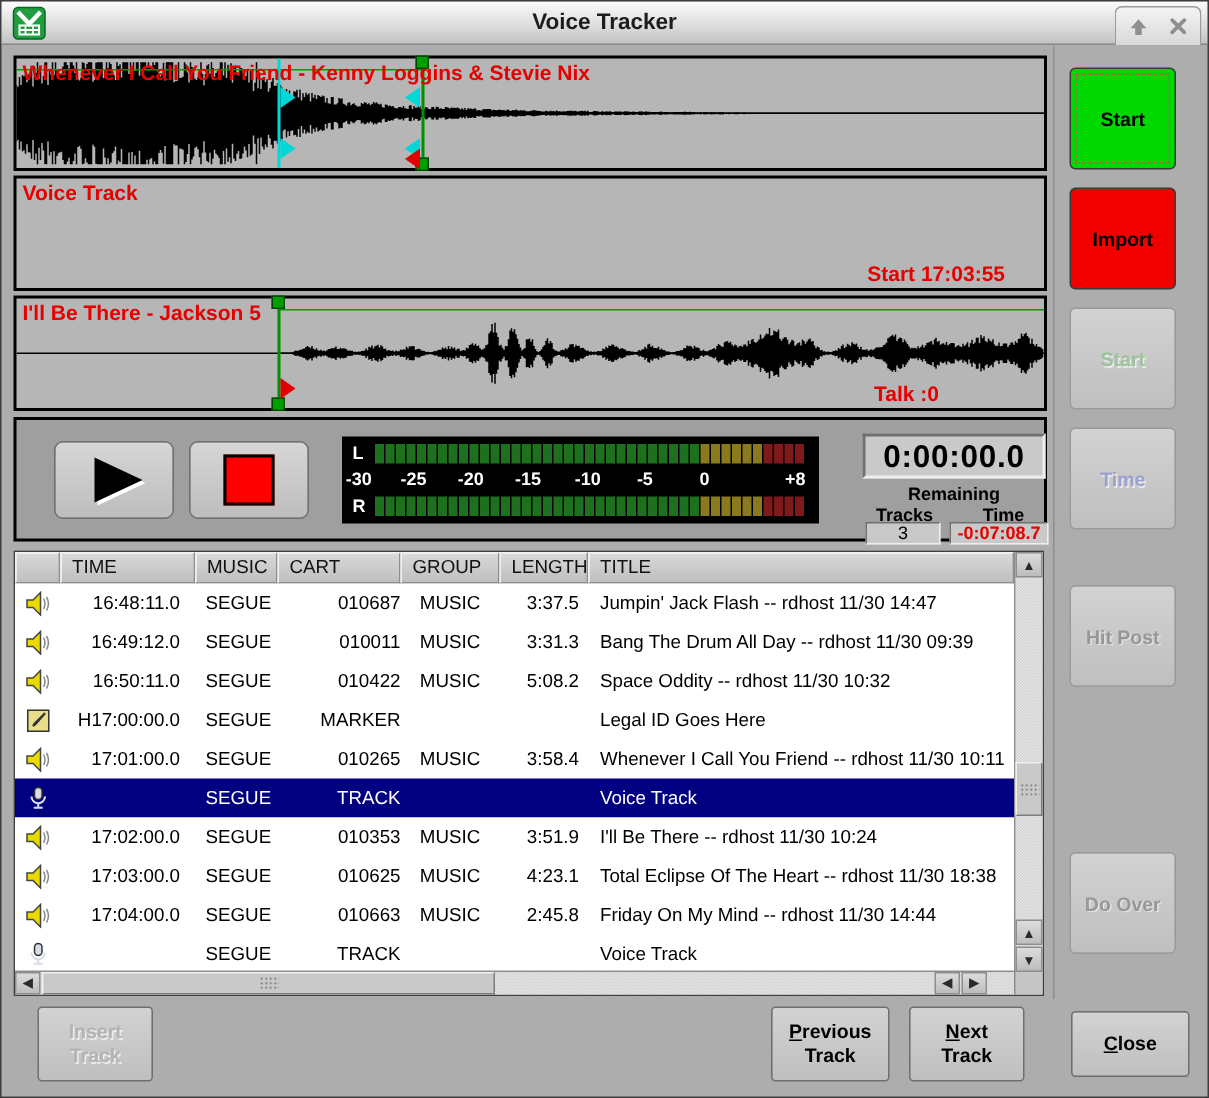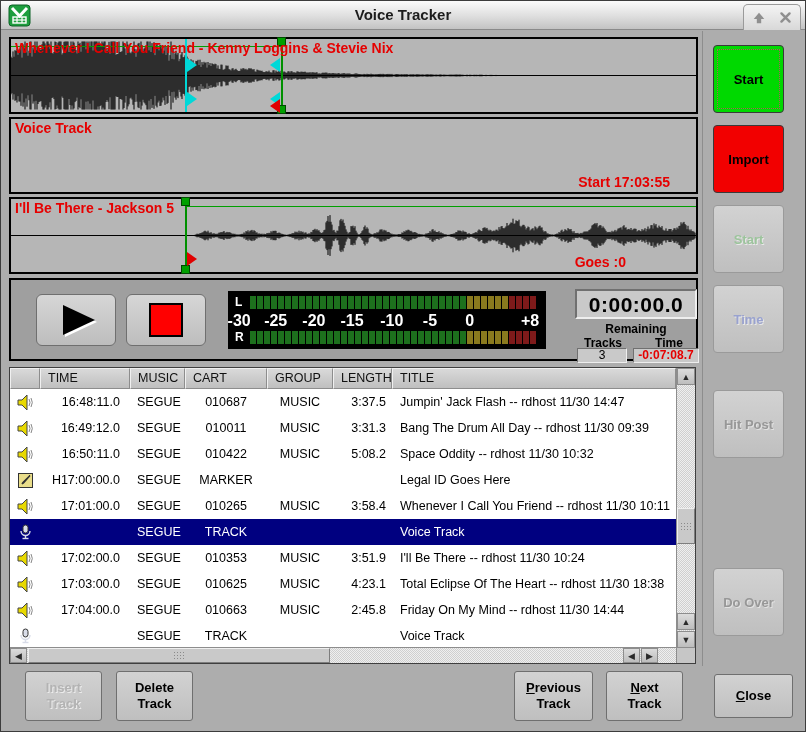--- a/index.html
+++ b/index.html
@@ -41,21 +41,21 @@
     border-left:32px solid #000;border-top:15px solid transparent;border-bottom:15px solid transparent;
     filter:drop-shadow(2px 2px 0 #fff);}
   #stop-glyph{position:absolute;left:22px;top:8px;width:34px;height:34px;background:#ff0000;border:2px solid #000;}
   #meter{position:absolute;left:217px;top:11px;width:318px;height:58px;background:#000;}
   .mrow{position:absolute;left:22px;height:13px;display:flex;gap:1px;}
   #mrowL{top:5px;} #mrowR{top:40px;}
   .seg{width:6px;height:13px;}
   .chan{position:absolute;left:7px;color:#fff;font-weight:bold;font-size:12px;}
   #chanL{top:4px;} #chanR{top:39px;}
   .mscale{position:absolute;top:21px;left:0;right:0;height:16px;}
-  .mscale span{position:absolute;transform:translateX(-50%);color:#fff;font-weight:bold;font-size:16px;}
+  .mscale span{position:absolute;transform:translateX(-50%);color:#fff;font-weight:bold;font-size:12px;}
   #time-display{position:absolute;left:564px;top:9px;width:122px;height:30px;background:#c9c9c9;
     border-top:2px solid #707070;border-left:2px solid #707070;border-bottom:2px solid #eee;border-right:2px solid #eee;
     text-align:center;font-size:21px;font-weight:bold;color:#000;line-height:27px;letter-spacing:.5px;}
   #remaining-label{position:absolute;left:564px;top:42px;width:122px;text-align:center;font-size:12px;font-weight:bold;color:#000;}
   #tracks-label{position:absolute;left:564px;top:56px;width:56px;text-align:center;font-size:12px;font-weight:bold;}
   #timerem-label{position:absolute;left:630px;top:56px;width:56px;text-align:center;font-size:12px;font-weight:bold;}
   .sunkbox{position:absolute;top:68px;height:15px;background:#c9c9c9;
     border-top:1px solid #707070;border-left:1px solid #707070;border-bottom:1px solid #eee;border-right:1px solid #eee;
     text-align:center;font-size:12px;line-height:13px;}
   #tracks-value{left:566px;width:50px;color:#000;}
@@ -80,21 +80,21 @@
     border-right:1px solid #8d8d8d;border-bottom:1px solid #8d8d8d;
     font-size:12.5px;color:#111;line-height:19px;padding-left:7px;white-space:nowrap;overflow:hidden;}
   #log-rows{position:absolute;left:0;top:21px;right:19px;height:260px;overflow:hidden;}
   .trow{display:flex;height:26px;background:#fff;color:#000;}
   .trow.sel{background:#000080;color:#fff;}
   .tcell{height:26px;line-height:26px;font-size:12.5px;white-space:nowrap;overflow:hidden;}
   .c0{width:30px;}.c1{width:90px;}.c2{width:55px;}.c3{width:82px;}.c4{width:66px;}.c5{width:59px;}.c6{flex:1;}
   .tcell.c0{display:flex;align-items:center;justify-content:center;}
   .tcell.c1{text-align:right;padding-right:10px;}
   .tcell.c2{padding-left:7px;}
-  .tcell.c3{text-align:center;}
+  .tcell.c3{text-align:right;}
   .tcell.c4{text-align:center;}
   .tcell.c5{text-align:right;padding-right:6px;}
   .tcell.c6{padding-left:8px;}
   .dither{background-image:linear-gradient(45deg,#efefef 25%,transparent 25%,transparent 75%,#efefef 75%),
     linear-gradient(45deg,#efefef 25%,#cfcfcf 25%,#cfcfcf 75%,#efefef 75%);
     background-size:2px 2px;background-position:0 0,1px 1px;}
   #vscroll{position:absolute;right:0;top:0;width:19px;height:281px;border-left:1px solid #8d8d8d;}
   #hscroll{position:absolute;left:0;bottom:0;right:19px;height:16px;border-top:1px solid #8d8d8d;}
   .sb-btn{position:absolute;background:linear-gradient(#dcdcdc,#bdbdbd);border:1px solid #8d8d8d;
     display:flex;align-items:center;justify-content:center;font-size:9px;color:#2a2a2a;}
@@ -169,21 +169,21 @@
     <svg id="wf3" class="wf" width="685" height="73">
       <path id="wf3path" stroke="#000" stroke-width="1" fill="none" d="M176,36.0V37.0M177,36.0V37.0M178,36.0V37.0M179,36.0V37.0M180,36.0V37.0M181,36.0V37.0M182,36.0V37.0M183,36.0V37.0M184,35.8V37.2M185,35.4V37.6M186,34.7V38.3M187,34.9V38.1M188,34.8V38.2M189,34.2V38.8M190,34.1V38.9M191,33.5V39.5M192,33.3V39.7M193,32.3V40.7M194,31.7V41.3M195,32.4V40.6M196,33.2V39.8M197,31.7V41.3M198,33.5V39.5M199,34.2V38.8M200,33.1V39.9M201,34.5V38.5M202,34.8V38.2M203,34.1V38.9M204,35.0V38.0M205,34.7V38.3M206,35.1V37.9M207,34.5V38.5M208,33.6V39.4M209,33.7V39.3M210,33.0V40.0M211,33.4V39.6M212,32.8V40.2M213,32.0V41.0M214,33.7V39.3M215,33.6V39.4M216,32.9V40.1M217,33.5V39.5M218,33.1V39.9M219,33.4V39.6M220,33.9V39.1M221,34.8V38.2M222,34.6V38.4M223,34.9V38.1M224,34.8V38.2M225,35.6V37.4M226,35.3V37.7M227,35.7V37.3M228,35.4V37.6M229,35.5V37.5M230,35.0V38.0M231,34.8V38.2M232,34.9V38.1M233,33.4V39.6M234,34.5V38.5M235,32.1V40.9M236,32.7V40.3M237,31.3V41.7M238,33.3V39.7M239,31.8V41.2M240,31.5V41.5M241,30.9V42.1M242,32.6V40.4M243,31.2V41.8M244,32.0V41.0M245,33.6V39.4M246,33.4V39.6M247,34.8V38.2M248,34.4V38.6M249,34.7V38.3M250,35.0V38.0M251,34.6V38.4M252,35.5V37.5M253,34.7V38.3M254,35.1V37.9M255,35.1V37.9M256,34.0V39.0M257,34.4V38.6M258,33.8V39.2M259,34.2V38.8M260,32.2V40.8M261,33.4V39.6M262,31.8V41.2M263,32.0V41.0M264,31.7V41.3M265,31.9V41.1M266,34.1V38.9M267,33.9V39.1M268,33.5V39.5M269,33.9V39.1M270,34.7V38.3M271,34.8V38.2M272,35.0V38.0M273,35.6V37.4M274,35.5V37.5M275,35.9V37.1M276,35.8V37.2M277,35.6V37.4M278,35.4V37.6M279,34.9V38.1M280,35.1V37.9M281,34.3V38.7M282,34.2V38.8M283,34.2V38.8M284,32.6V40.4M285,33.5V39.5M286,32.7V40.3M287,33.8V39.2M288,31.7V41.3M289,33.6V39.4M290,32.1V40.9M291,33.4V39.6M292,32.7V40.3M293,34.5V38.5M294,33.5V39.5M295,33.5V39.5M296,35.0V38.0M297,34.7V38.3M298,34.4V38.6M299,34.6V38.4M300,32.9V40.1M301,33.3V39.7M302,31.0V42.0M303,30.7V42.3M304,29.8V43.2M305,31.4V41.6M306,30.2V42.8M307,31.6V41.4M308,31.3V41.7M309,33.1V39.9M310,34.1V38.9M311,33.9V39.1M312,33.2V39.8M313,31.2V41.8M314,30.7V42.3M315,23.4V49.6M316,21.9V51.1M317,17.0V56.0M318,22.7V50.3M319,16.1V56.9M320,22.8V50.2M321,25.6V47.4M322,31.5V41.5M323,30.9V42.1M324,32.8V40.2M325,34.1V38.9M326,31.6V41.4M327,31.8V41.2M328,27.2V45.8M329,21.3V51.7M330,19.9V53.1M331,22.2V50.8M332,20.5V52.5M333,23.9V49.1M334,26.8V46.2M335,30.4V42.6M336,32.7V40.3M337,34.6V38.4M338,33.6V39.4M339,33.0V40.0M340,27.1V45.9M341,27.4V45.6M342,26.7V46.3M343,28.9V44.1M344,27.2V45.8M345,31.7V41.3M346,33.6V39.4M347,35.2V37.8M348,35.6V37.4M349,35.0V38.0M350,34.0V39.0M351,32.2V40.8M352,31.2V41.8M353,28.1V44.9M354,26.5V46.5M355,29.9V43.1M356,28.3V44.7M357,29.7V43.3M358,33.7V39.3M359,34.5V38.5M360,34.9V38.1M361,35.4V37.6M362,35.4V37.6M363,34.5V38.5M364,34.2V38.8M365,34.5V38.5M366,33.2V39.8M367,33.9V39.1M368,32.6V40.4M369,30.6V42.4M370,30.5V42.5M371,30.4V42.6M372,32.4V40.6M373,30.8V42.2M374,31.6V41.4M375,31.5V41.5M376,33.2V39.8M377,32.9V40.1M378,33.0V40.0M379,34.0V39.0M380,34.8V38.2M381,34.7V38.3M382,35.5V37.5M383,35.1V37.9M384,35.7V37.3M385,35.3V37.7M386,35.8V37.2M387,35.1V37.9M388,35.0V38.0M389,35.1V37.9M390,35.0V38.0M391,33.4V39.6M392,34.0V39.0M393,32.2V40.8M394,33.0V40.0M395,31.4V41.6M396,31.6V41.4M397,30.7V42.3M398,30.9V42.1M399,32.2V40.8M400,31.8V41.2M401,32.7V40.3M402,33.8V39.2M403,33.1V39.9M404,33.1V39.9M405,33.6V39.4M406,34.1V38.9M407,35.2V37.8M408,34.8V38.2M409,35.1V37.9M410,35.4V37.6M411,35.3V37.7M412,35.6V37.4M413,35.7V37.3M414,35.4V37.6M415,34.4V38.6M416,34.8V38.2M417,34.0V39.0M418,33.9V39.1M419,32.1V40.9M420,33.4V39.6M421,30.6V42.4M422,30.2V42.8M423,32.3V40.7M424,31.5V41.5M425,33.0V40.0M426,33.0V40.0M427,33.2V39.8M428,32.2V40.8M429,34.1V38.9M430,33.3V39.7M431,34.3V38.7M432,34.4V38.6M433,35.1V37.9M434,35.4V37.6M435,35.3V37.7M436,35.8V37.2M437,35.9V37.1M438,35.7V37.3M439,35.7V37.3M440,35.0V38.0M441,35.0V38.0M442,34.8V38.2M443,34.5V38.5M444,34.4V38.6M445,33.0V40.0M446,33.2V39.8M447,31.4V41.6M448,31.8V41.2M449,31.5V41.5M450,32.0V41.0M451,33.3V39.7M452,31.5V41.5M453,32.7V40.3M454,32.7V40.3M455,33.0V40.0M456,34.6V38.4M457,35.0V38.0M458,34.1V38.9M459,35.0V38.0M460,35.2V37.8M461,35.1V37.9M462,34.4V38.6M463,34.2V38.8M464,33.6V39.4M465,33.0V40.0M466,33.8V39.2M467,31.6V41.4M468,30.4V42.6M469,31.1V41.9M470,32.0V41.0M471,32.1V40.9M472,29.1V43.9M473,28.6V44.4M474,28.4V44.6M475,29.6V43.4M476,28.9V44.1M477,30.7V42.3M478,31.9V41.1M479,30.7V42.3M480,31.3V41.7M481,32.6V40.4M482,31.9V41.1M483,31.5V41.5M484,32.2V40.8M485,30.7V42.3M486,30.7V42.3M487,31.9V41.1M488,28.1V44.9M489,30.4V42.6M490,27.5V45.5M491,27.0V46.0M492,29.0V44.0M493,29.5V43.5M494,28.7V44.3M495,27.4V45.6M496,24.0V49.0M497,26.8V46.2M498,26.1V46.9M499,24.7V48.3M500,23.4V49.6M501,23.9V49.1M502,19.7V53.3M503,24.9V48.1M504,24.4V48.6M505,21.3V51.7M506,22.0V51.0M507,22.3V50.7M508,20.7V52.3M509,26.8V46.2M510,28.2V44.8M511,26.8V46.2M512,25.8V47.2M513,25.9V47.1M514,27.5V45.5M515,30.5V42.5M516,29.1V43.9M517,27.5V45.5M518,28.2V44.8M519,31.6V41.4M520,30.6V42.4M521,29.7V43.3M522,29.2V43.8M523,31.4V41.6M524,27.4V45.6M525,28.4V44.6M526,30.2V42.8M527,28.7V44.3M528,27.3V45.7M529,26.7V46.3M530,28.7V44.3M531,28.4V44.6M532,31.4V41.6M533,33.1V39.9M534,32.0V41.0M535,32.6V40.4M536,34.5V38.5M537,34.4V38.6M538,35.3V37.7M539,35.1V37.9M540,35.8V37.2M541,35.4V37.6M542,35.7V37.3M543,35.8V37.2M544,35.4V37.6M545,35.0V38.0M546,34.5V38.5M547,34.8V38.2M548,33.0V40.0M549,33.9V39.1M550,31.6V41.4M551,30.7V42.3M552,33.0V40.0M553,32.1V40.9M554,30.2V42.8M555,30.9V42.1M556,31.8V41.2M557,29.1V43.9M558,30.1V42.9M559,30.6V42.4M560,30.0V43.0M561,32.2V40.8M562,33.7V39.3M563,32.1V40.9M564,34.2V38.8M565,34.1V38.9M566,34.2V38.8M567,33.9V39.1M568,35.0V38.0M569,34.4V38.6M570,33.9V39.1M571,34.5V38.5M572,33.6V39.4M573,32.6V40.4M574,32.6V40.4M575,32.5V40.5M576,32.5V40.5M577,32.4V40.6M578,31.1V41.9M579,30.6V42.4M580,29.5V43.5M581,26.5V46.5M582,25.8V47.2M583,25.0V48.0M584,24.1V48.9M585,25.4V47.6M586,24.0V49.0M587,28.4V44.6M588,26.9V46.1M589,26.0V47.0M590,26.5V46.5M591,29.1V43.9M592,27.4V45.6M593,28.8V44.2M594,30.3V42.7M595,31.8V41.2M596,33.4V39.6M597,32.9V40.1M598,33.2V39.8M599,32.8V40.2M600,33.5V39.5M601,31.8V41.2M602,33.1V39.9M603,32.2V40.8M604,30.9V42.1M605,32.6V40.4M606,31.4V41.6M607,29.6V43.4M608,29.4V43.6M609,28.8V44.2M610,28.4V44.6M611,30.6V42.4M612,27.3V45.7M613,26.2V46.8M614,28.9V44.1M615,28.3V44.7M616,30.8V42.2M617,30.2V42.8M618,29.9V43.1M619,30.9V42.1M620,29.0V44.0M621,31.2V41.8M622,30.5V42.5M623,29.7V43.3M624,29.6V43.4M625,29.9V43.1M626,32.5V40.5M627,31.7V41.3M628,31.0V42.0M629,31.9V41.1M630,32.3V40.7M631,30.1V42.9M632,31.6V41.4M633,30.6V42.4M634,29.2V43.8M635,32.3V40.7M636,29.9V43.1M637,27.5V45.5M638,30.3V42.7M639,29.4V43.6M640,26.2V46.8M641,26.1V46.9M642,29.6V43.4M643,24.4V48.6M644,26.5V46.5M645,25.1V47.9M646,28.4V44.6M647,29.2V43.8M648,26.6V46.4M649,28.0V45.0M650,28.9V44.1M651,27.1V45.9M652,30.7V42.3M653,31.6V41.4M654,31.5V41.5M655,29.4V43.6M656,31.9V41.1M657,31.7V41.3M658,30.0V43.0M659,30.0V43.0M660,30.0V43.0M661,32.4V40.6M662,31.0V42.0M663,29.3V43.7M664,29.3V43.7M665,30.9V42.1M666,28.5V44.5M667,29.7V43.3M668,27.0V46.0M669,26.7V46.3M670,23.3V49.7M671,25.2V47.8M672,23.6V49.4M673,22.9V50.1M674,25.0V48.0M675,26.2V46.8M676,30.2V42.8M677,26.8V46.2M678,30.4V42.6M679,31.6V41.4M680,30.4V42.6M681,32.1V40.9M682,32.2V40.8M683,32.7V40.3M684,33.7V39.3"></path>
       <line x1="0" y1="36.5" x2="685" y2="36.5" stroke="#000" stroke-width="1"></line>
     </svg>
     <div class="hline" style="left:174px;right:0;"></div>
     <div class="vline green" style="left:174px;"></div>
     <div class="sq" style="left:170px;top:-2px;"></div>
     <div class="sq" style="left:170px;bottom:-2px;"></div>
     <div class="tri r-red" style="left:176px;top:53px;"></div>
     <div class="wtitle">I'll Be There - Jackson 5</div>
-    <div class="wlabel" style="right:70px;">Goes :0</div>
+    <div class="wlabel" style="right:70px;">Talk :0</div>
   </div>
 
   <div id="transport">
     <div id="play-btn" class="tbtn">
       <div id="play-glyph"></div>
     </div>
     <div id="stop-btn" class="tbtn">
       <div id="stop-glyph"></div>
     </div>
     <div id="meter">
@@ -472,21 +472,20 @@
       <div class="sb-thumb" style="left:18px;top:0;width:302px;height:15px;">
           <div class="grip"></div>
         </div>
       <div class="sb-btn" style="right:36px;top:0;width:17px;height:15px;">◀</div>
       <div class="sb-btn" style="right:18px;top:0;width:17px;height:15px;">▶</div>
     </div>
     <div id="corner"></div>
   </div>
 
   <div id="btn-insert" class="fbtn">Insert Track</div>
-  <div id="btn-delete" class="fbtn">Delete Track</div>
   <div id="btn-prev" class="fbtn accel">
       <span style="max-width:62px;">​<u>P</u>revious Track</span>
     </div>
   <div id="btn-next" class="fbtn accel">
       <span style="max-width:62px;">​<u>N</u>ext Track</span>
     </div>
   <div id="btn-close" class="fbtn accel">
       <span style="max-width:62px;">​<u>C</u>lose</span>
     </div>
 

